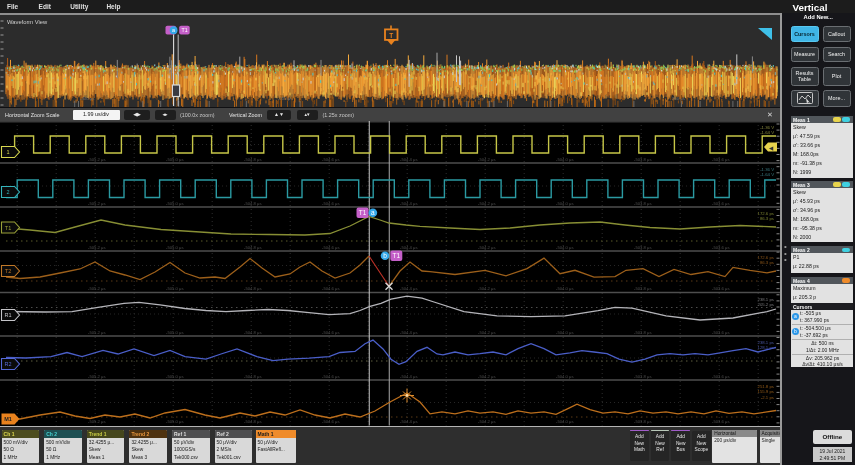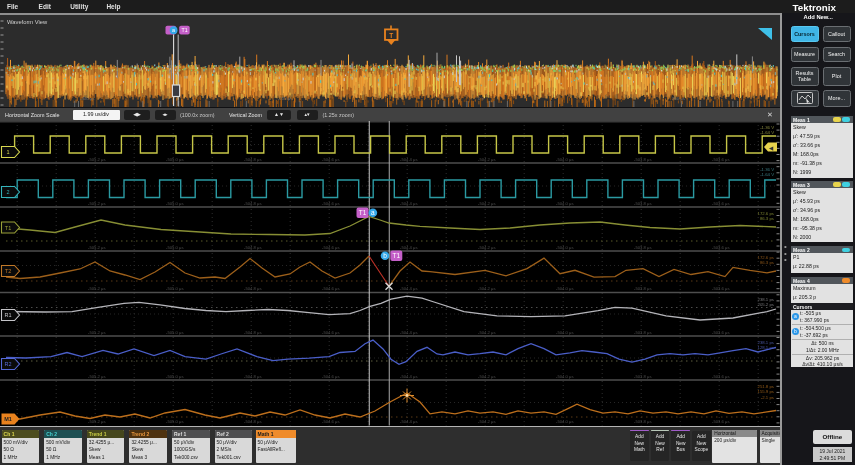--- a/index.html
+++ b/index.html
@@ -300,21 +300,21 @@
         <div class="bd">200 μs/div</div>
       </div>
 <div class="panelbx" style="left:759.6px;width:44px">
         <div class="hd">Acquisition</div>
         <div class="bd">Single</div>
       </div>
 
   </div>
   <div class="abs" id="splitter"></div>
   <div class="abs" id="sidebar">
-    <div id="logo">Tektronix</div>
+    <div id="logo">Vertical</div>
     <div id="addnew">Add New...</div>
     <div class="sbtn" style="left:9px;top:13.2px;width:28px;height:15.6px;background:#3fb5e6;color:#06222c;border-color:#58c8f0;font-weight:bold">Cursors</div>
 <div class="sbtn" style="left:41px;top:13.2px;width:28px;height:15.6px;">Callout</div>
 <div class="sbtn" style="left:9px;top:33.3px;width:28px;height:15.1px;">Measure</div>
 <div class="sbtn" style="left:41px;top:33.3px;width:28px;height:15.1px;">Search</div>
 <div class="sbtn" style="left:9px;top:53.5px;width:28px;height:19px;">Results<br>Table</div>
 <div class="sbtn" style="left:41px;top:53.5px;width:28px;height:19px;">Plot</div>
 <div class="sbtn" style="left:9px;top:76.9px;width:28px;height:16.6px;">
         <svg width="16" height="12" viewBox="0 0 16 12">
           <rect x="0.5" y="0.5" width="15" height="11" rx="1" fill="none" stroke="#c8c8c8"></rect>

